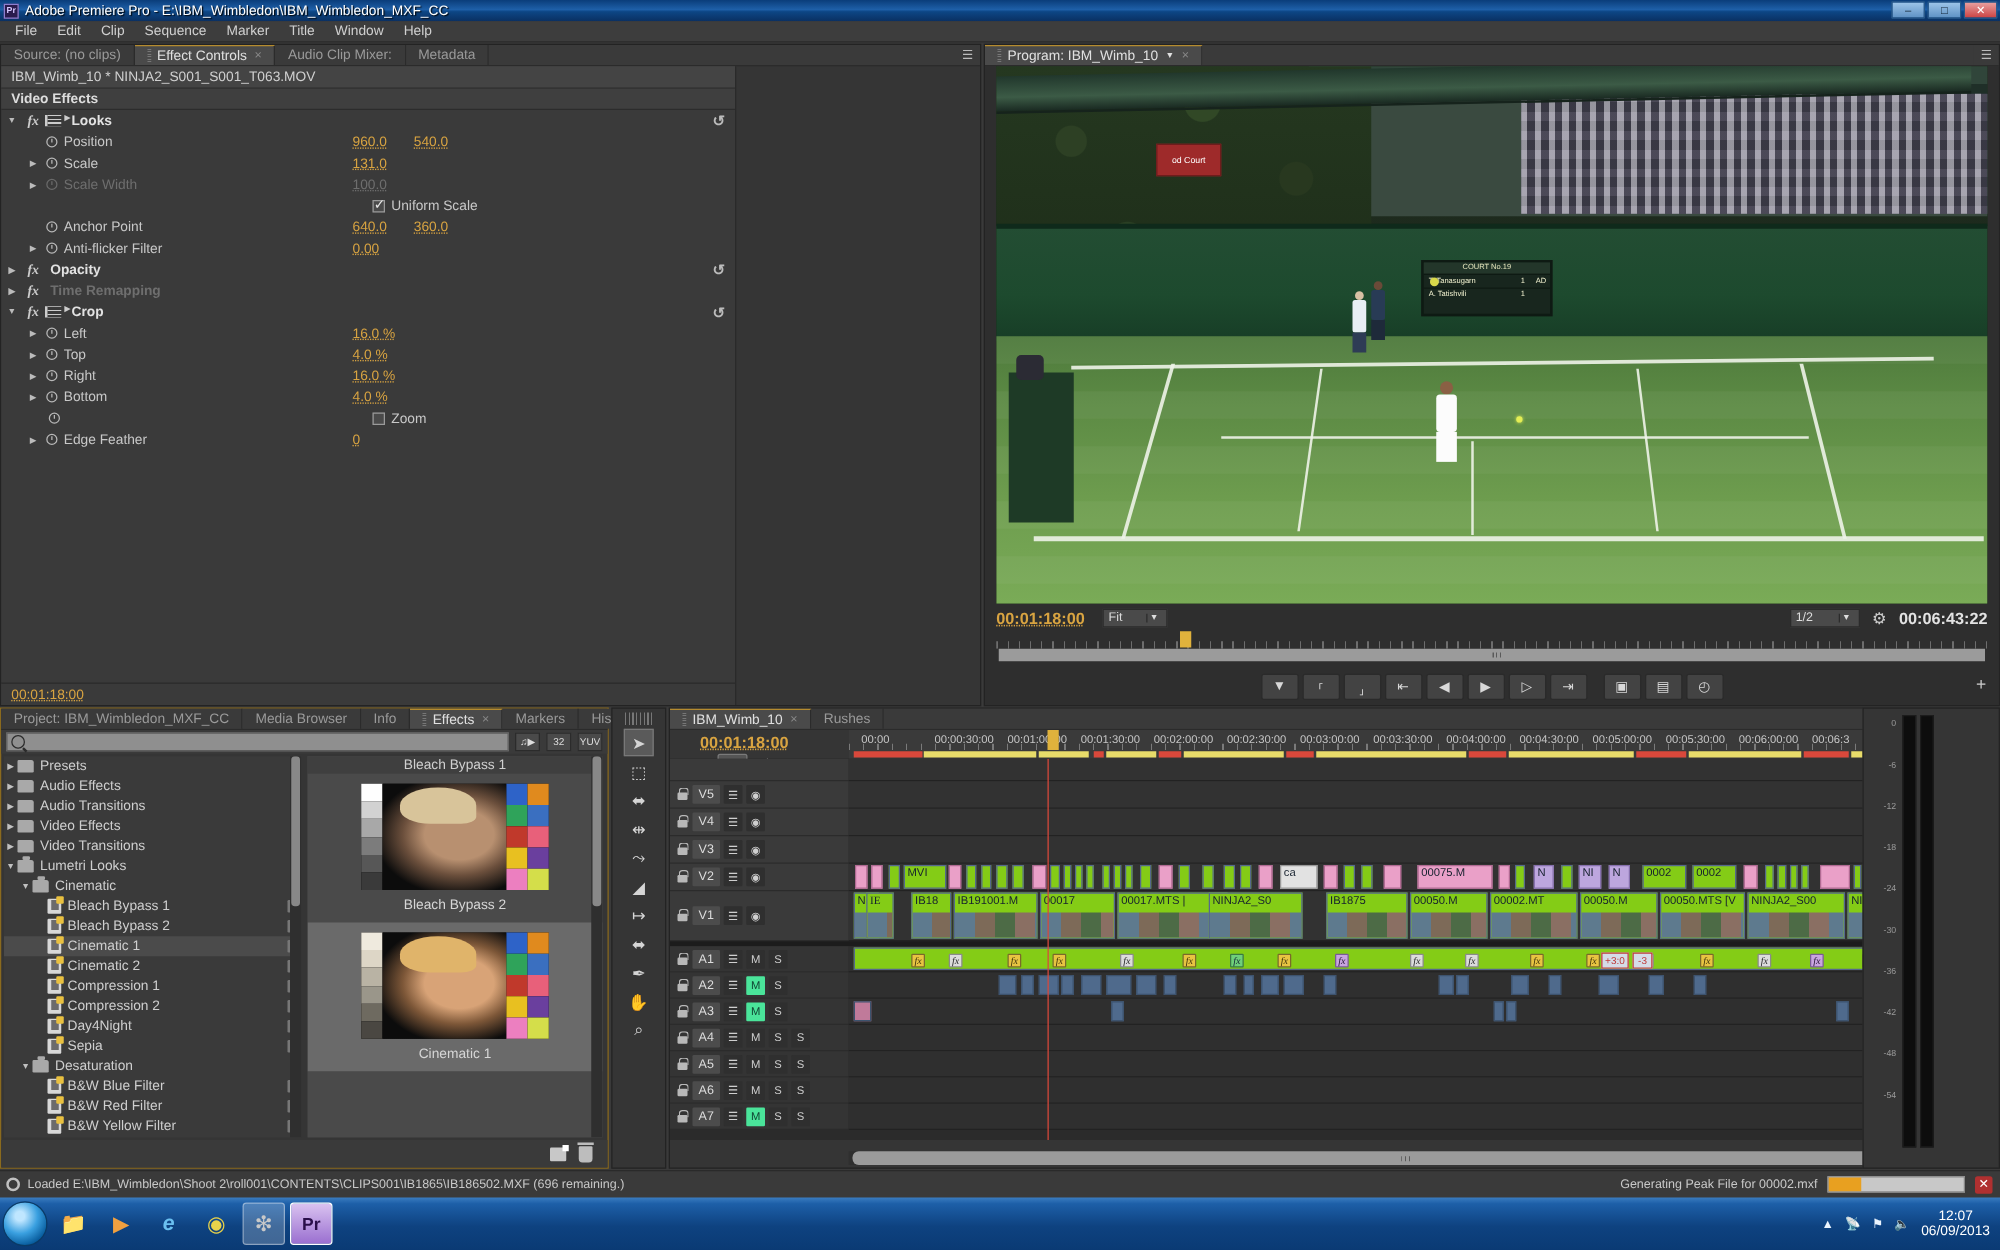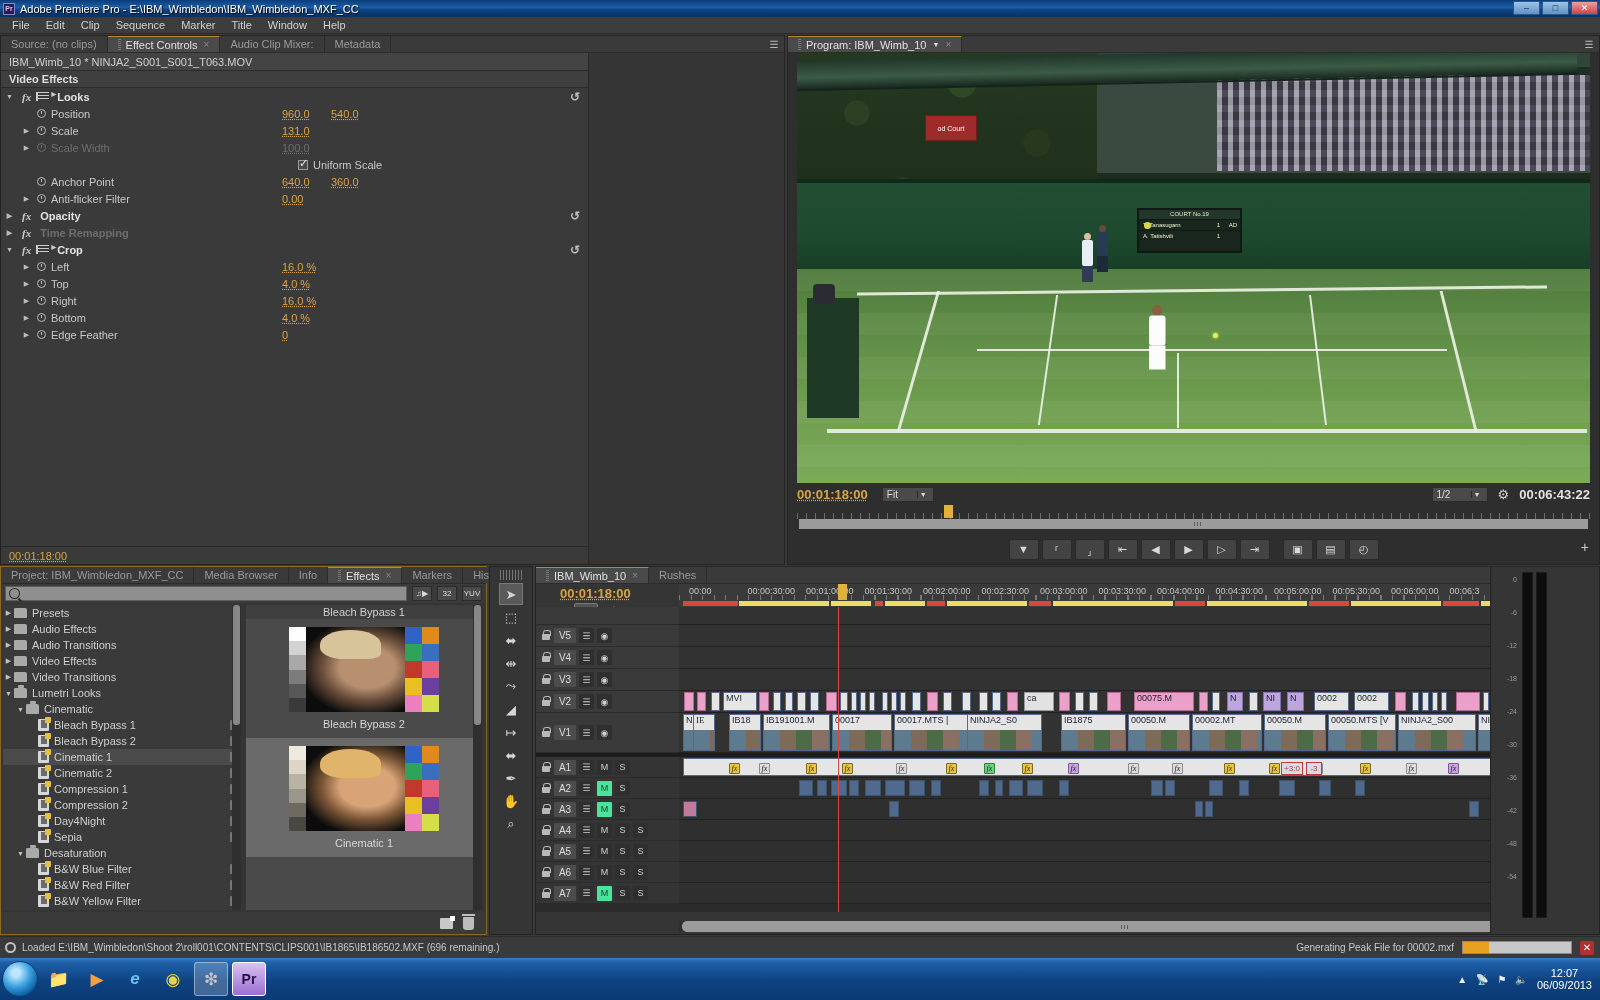--- a/index.html
+++ b/index.html
@@ -254,21 +254,21 @@
   .lock-ic::before{content:"";position:absolute;left:1px;top:4px;width:8px;height:6px;background:#b8b8b8;border-radius:1px;}
   .lock-ic::after{content:"";position:absolute;left:2px;top:0px;width:6px;height:5px;border:1.5px solid #b8b8b8;border-bottom:none;border-radius:3px 3px 0 0;}
   .trk-name{width:22px;height:15px;background:#4c4c4c;color:#ddd;font-size:10px;display:flex;align-items:center;justify-content:center;border-radius:1px;}
   .tgl{width:15px;height:15px;display:flex;align-items:center;justify-content:center;font-size:9px;color:#cfcfcf;background:#2f2f2f;border-radius:1px;}
   .tgl.green{background:#4ae49a;color:#143;}
   .trk-body{position:absolute;left:143px;right:0;height:100%;border-bottom:1px solid #222;}
   .trk-body.v{background:#323232;}
   .trk-body.a{background:#2f2f2f;}
   .clip{position:absolute;top:1px;bottom:1px;border:1px solid #55698c;overflow:hidden;
     font-size:9px;color:#16212e;white-space:nowrap;line-height:11px;}
-  .clip.v{background:#e5e5e5;}
+  .clip.v{background:#84cc16;}
   .clip.pink{background:#eaa0c8;border-color:#b06a92;}
   .clip.purple{background:#bda6de;border-color:#8670ad;}
   .clip.white{background:#e2e2e2;border-color:#9a9a9a;}
   .clip .cl-lbl{padding-left:2px;display:block;}
   .clip.v1 .thumbstrip{position:absolute;left:0;right:0;bottom:0;height:20px;
     background:repeating-linear-gradient(to right,#5e7a8e 0 16px,#7d6a58 16px 32px,#4d6b46 32px 48px,#8a6f63 48px 64px);}
   .fxbadge{position:absolute;width:11px;height:11px;font-size:8px;font-style:italic;font-family:"Liberation Serif",serif;
     display:flex;align-items:center;justify-content:center;border:1px solid #7a6a2a;border-radius:1px;}
   .fxbadge.y{background:#e8c441;color:#3a2f08;}
   .fxbadge.g{background:#6fd07a;color:#123;border-color:#3a7a42;}
@@ -441,20 +441,25 @@
               <span class="tri closed" style="margin-left: 21px;"></span>
               <span class="stopwatch" style="margin-left: 6px;"></span>
               <span class="lbl">Right</span>
               <span class="val v1">16.0 %</span>
             </div>
             <div class="ec-row">
               <span class="tri closed" style="margin-left: 21px;"></span>
               <span class="stopwatch" style="margin-left: 6px;"></span>
               <span class="lbl">Bottom</span>
               <span class="val v1">4.0 %</span>
+            </div>
+            <div class="ec-row">
+              <span class="checkbox" style="margin-left: 297px;"></span>
+              <span style="margin-left: 5px;">Zoom</span>
+              <span class="stopwatch" style="position: absolute; left: 38px;"></span>
             </div>
             <div class="ec-row">
               <span class="tri closed" style="margin-left: 21px;"></span>
               <span class="stopwatch" style="margin-left: 6px;"></span>
               <span class="lbl">Edge Feather</span>
               <span class="val v1">0</span>
             </div>
           </div>
         <div class="ec-bottombar">
           <span class="ec-tc">00:01:18:00</span>

